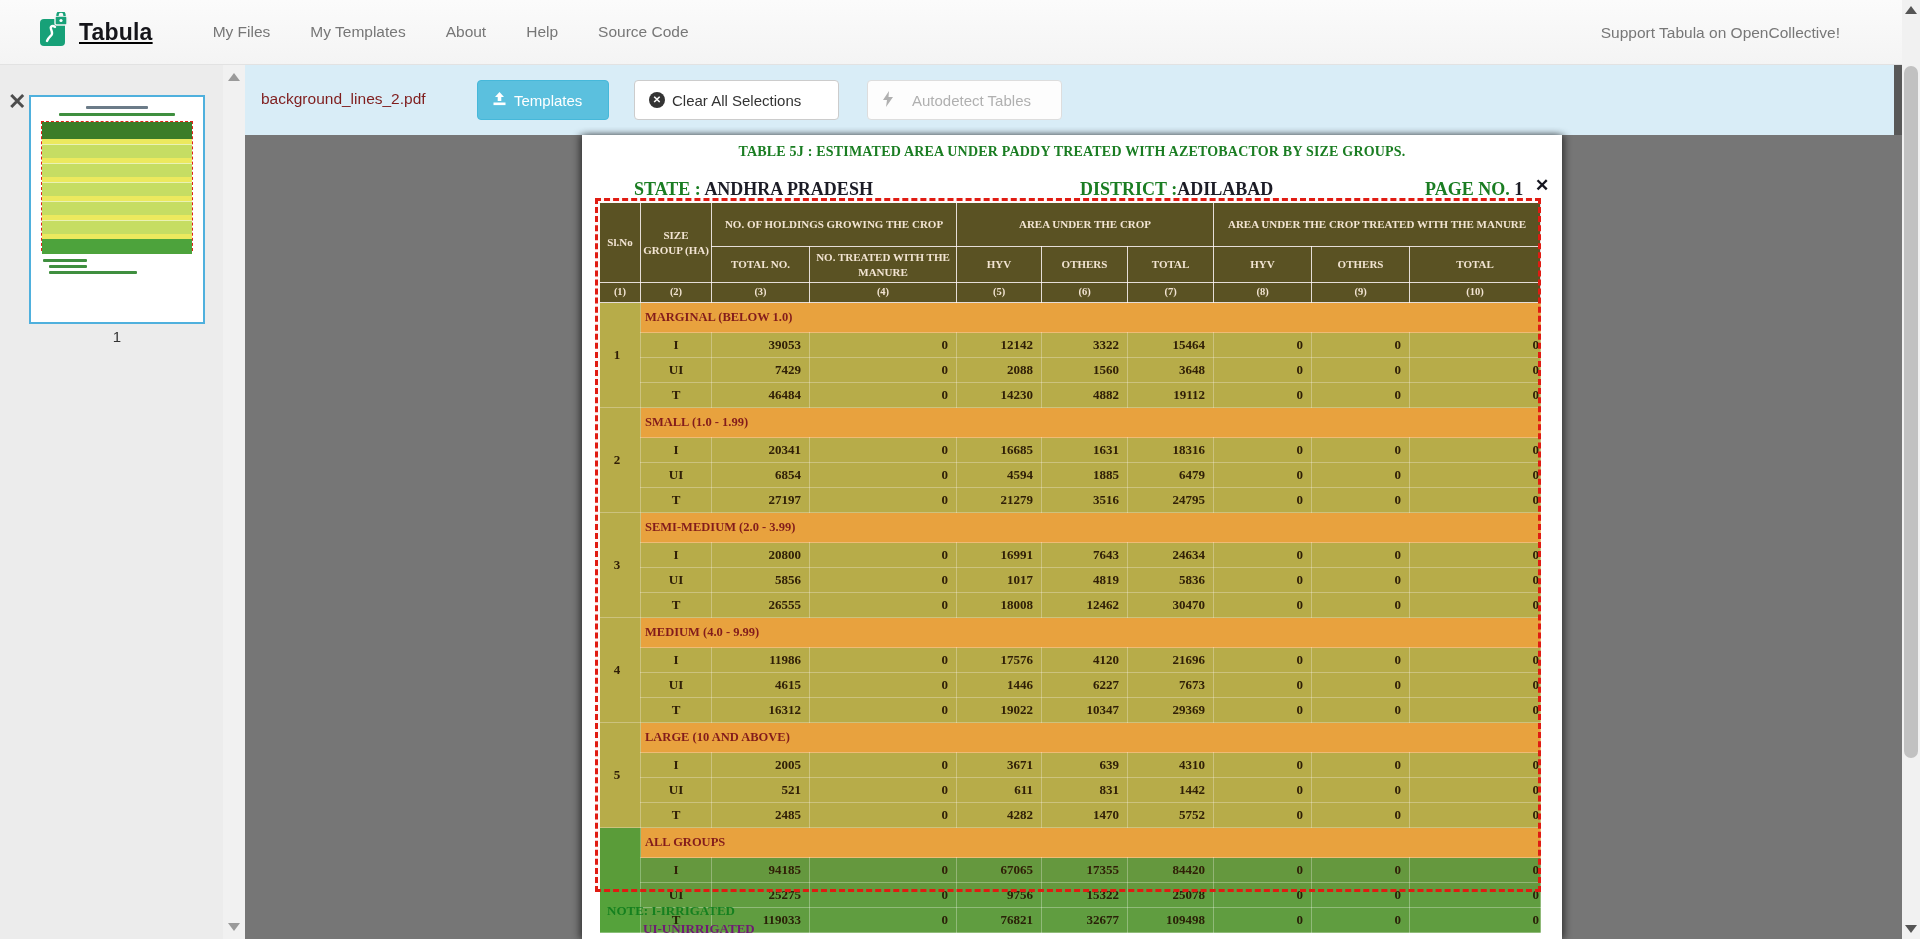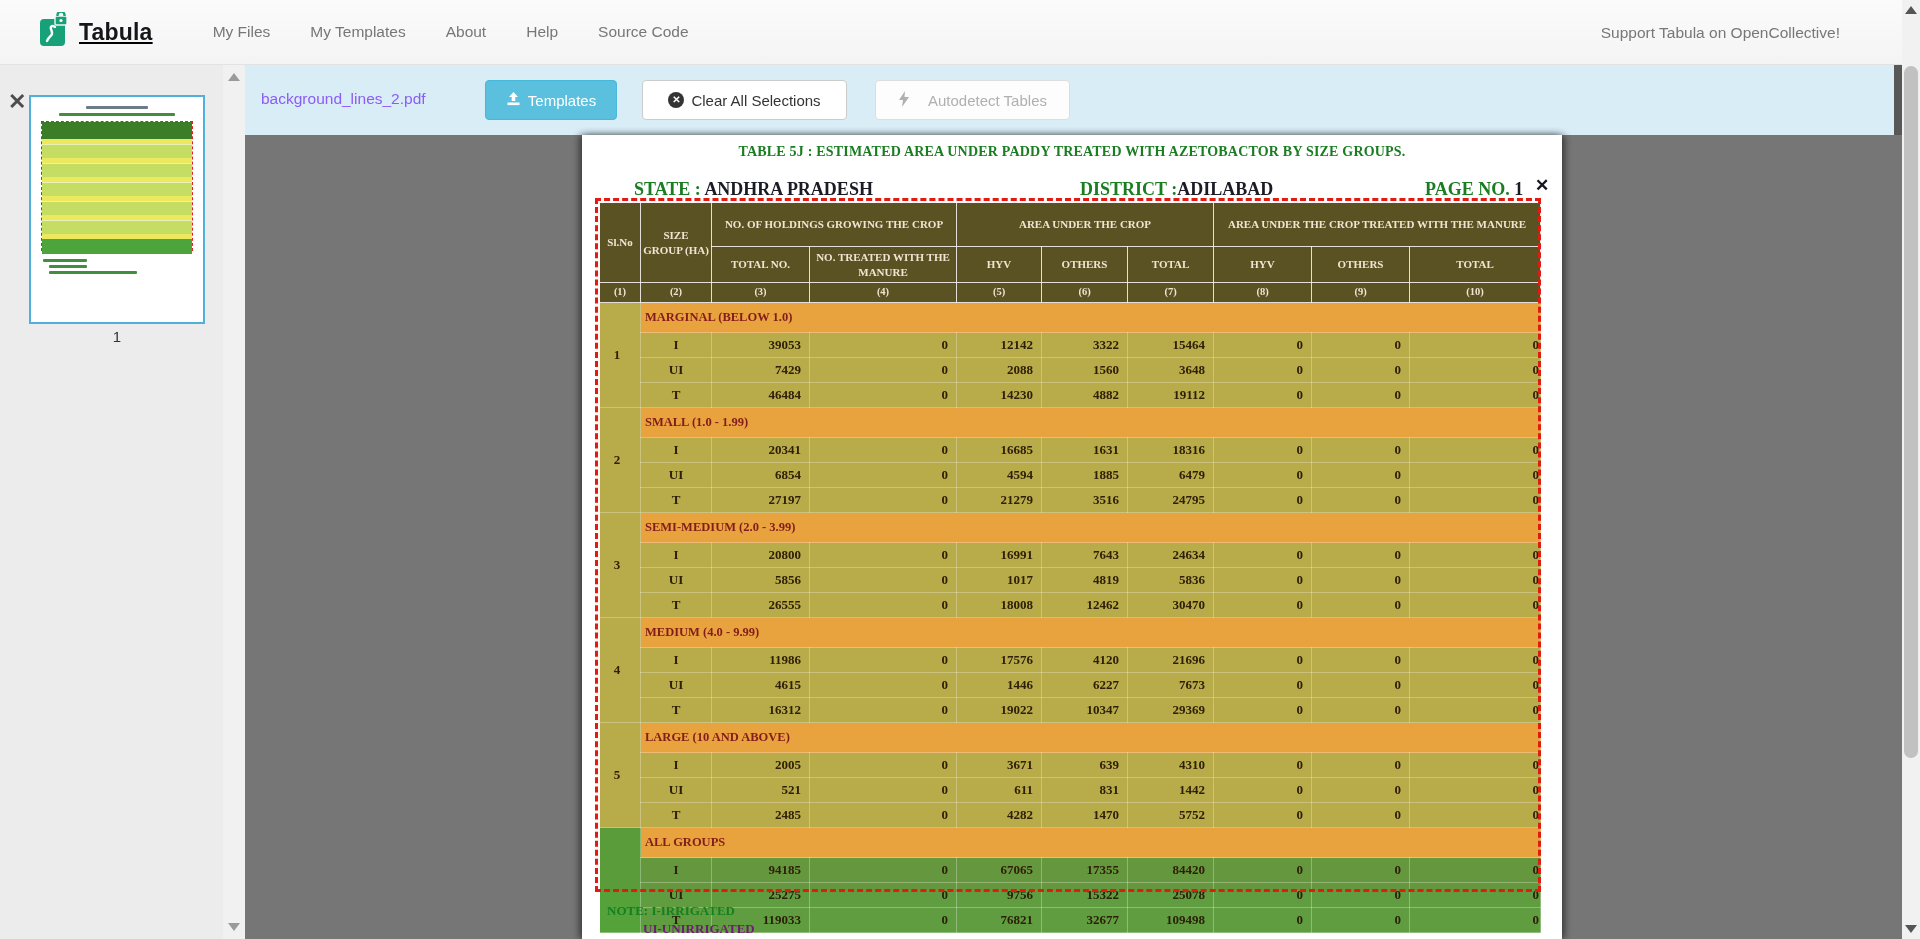--- a/index.html
+++ b/index.html
@@ -34,24 +34,24 @@
   .t-line { position:absolute; border-radius:1px; }
   .mini-table { position:absolute; left:10px; top:24px; width:152px; height:130px;
                 border:1px dashed #e02218; }
   .m-head { height:17px; background:#3c7d28; }
   .m-band { height:5px;  background:#ece95e; }
   .m-rows { height:14px; background:#c6dd63; border-top:1px solid #e9f2b4; }
   .m-green{ height:15px; background:#4da33c; }
 
   
   .toolbar { position:absolute; left:245px; top:65px; width:1649px; height:70px; background:#d9edf7; }
-  .filename { position:absolute; left:16px; top:25px; font-size:15.5px; color:#8b5cf6; }
+  .filename { position:absolute; left:16px; top:25px; font-size:15.5px; color:#7f1d1d; }
   .btn { position:absolute; top:15px; height:40px; border-radius:4px; font-size:15px;
-         display:flex; align-items:center; justify-content:center; gap:7px; cursor:pointer;
-         padding:4px 14px; white-space:nowrap;margin-left:8px; }
+         display:flex; align-items:center; gap:7px; cursor:pointer;
+         padding:4px 14px; white-space:nowrap; }
   .btn-templates { left:232px; width:132px; background:#5bc0de; border:1px solid #46b8da; color:#fff; }
   .btn-clear { left:389px; width:205px; background:#fff; border:1px solid #ccc; color:#333; }
   .btn-auto  { left:622px; width:195px; background:#fdfdfd; border:1px solid #ddd; color:#b0b0b0; cursor:default;gap:18px; }
   .btn-export{ left:1300px; width:312px; background:#47a247; border:1px solid #3d8b3d; color:#fff; top:12px; height:45px; font-size:15.5px;}
   .icon-remove-circle { display:inline-block; width:16px; height:16px; background:#343434; border-radius:50%;
         color:#fff; font-size:10px; line-height:16px; text-align:center; font-weight:bold; }
   .dark-strip { position:absolute; left:1894px; top:65px; width:8px; height:70px; background:#585858; }
 
   
   .doc-area { position:absolute; left:245px; top:135px; width:1657px; height:804px; background:#767676; }

